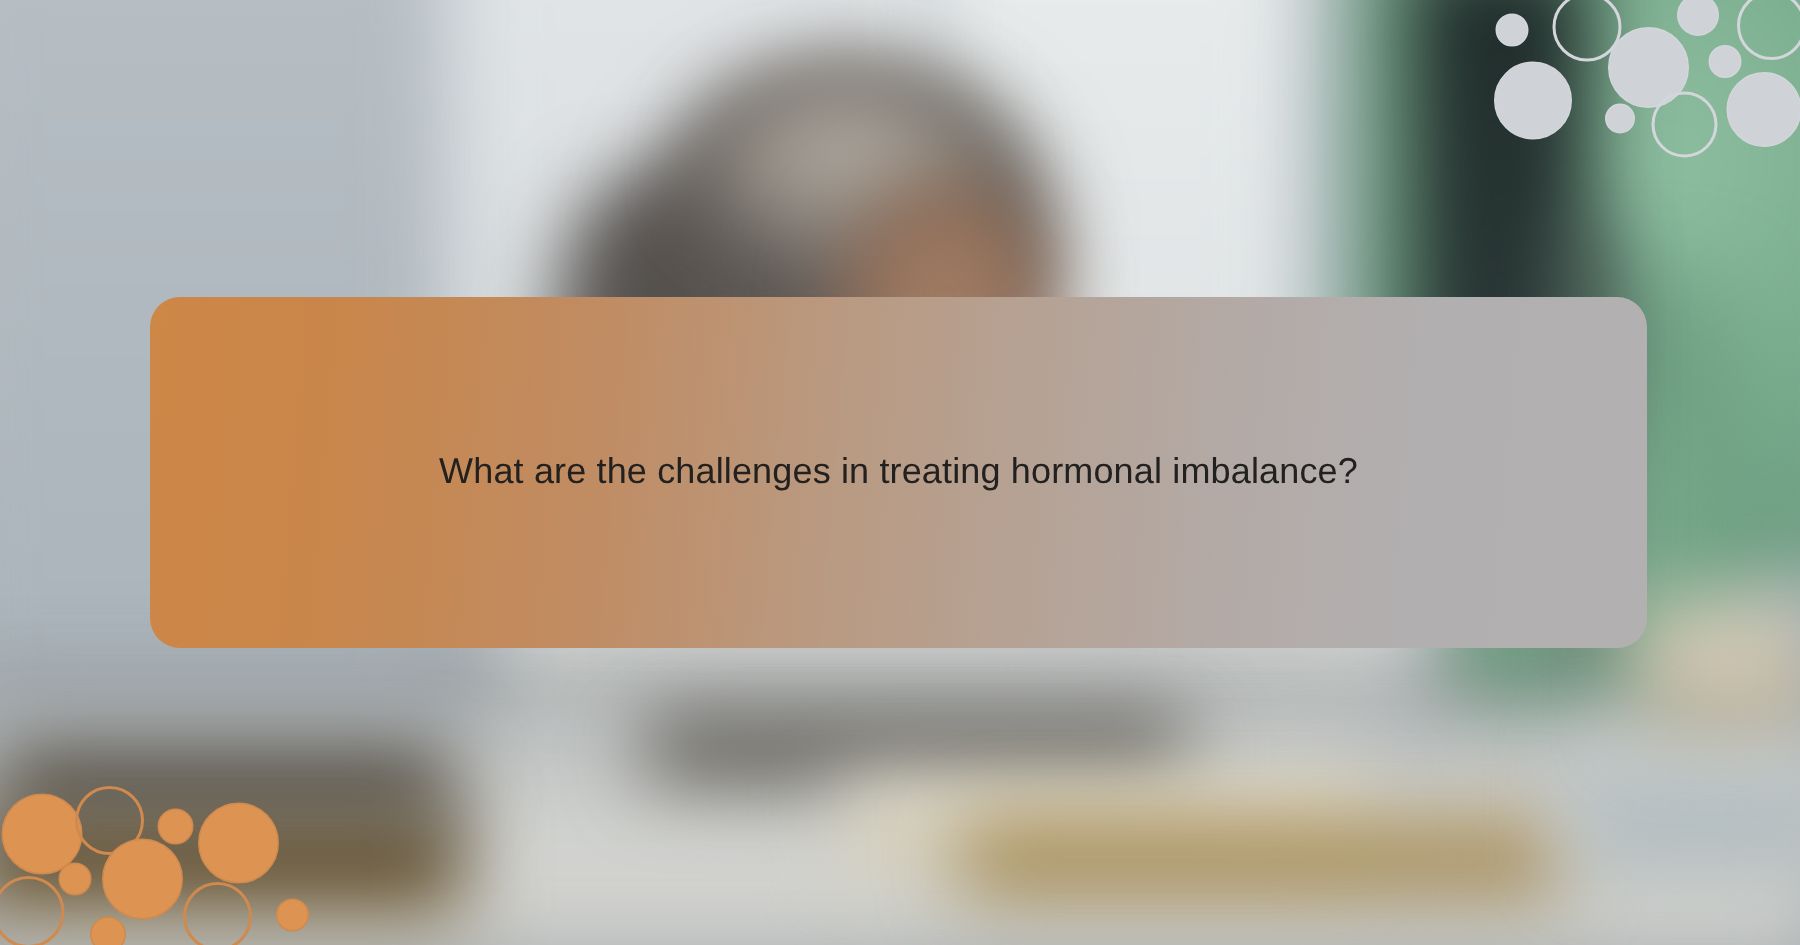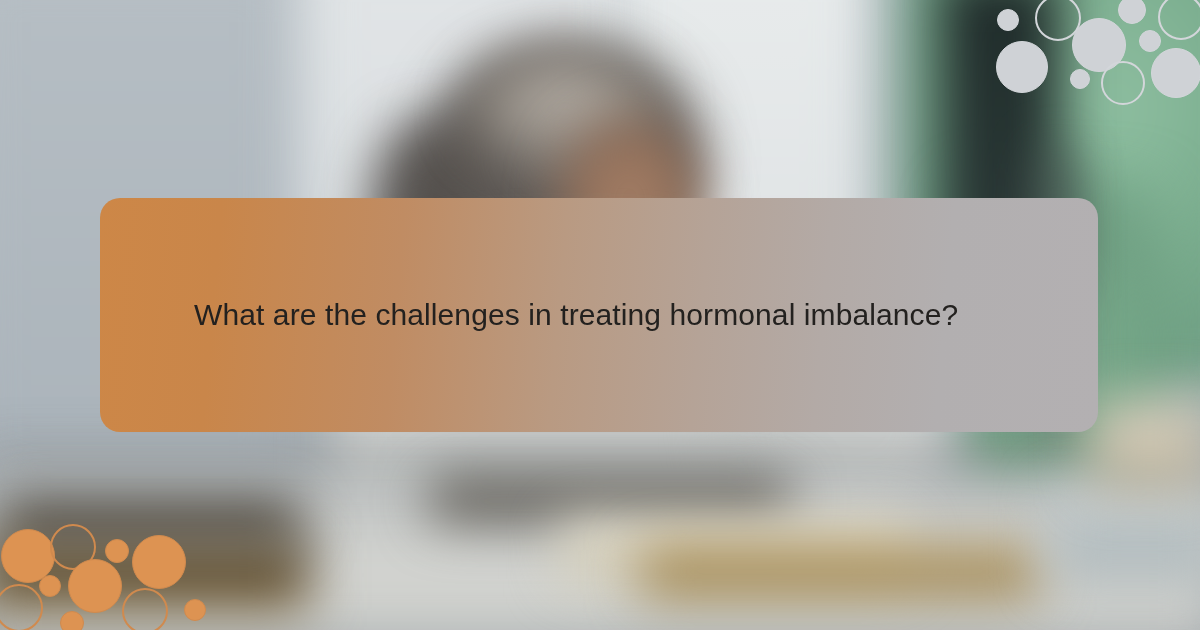--- a/index.html
+++ b/index.html
@@ -94,22 +94,22 @@
       #b5a397 60%,
       #b3aaa6 72%,
       #b2afb0 84%,
       #b3b0b2 100%);
     display:flex;
     align-items:center;
     justify-content:center;
   }
   .banner-text {
     width:810px;
-    text-align:left;
-    font-size:30px;
+    text-align:center;
+    font-size:24px;
     line-height:1.48;
     font-weight:400;
     color:#23211f;
     letter-spacing:.1px;
   }
 </style>
 </head>
 <body>
 
 <div class="photo">

